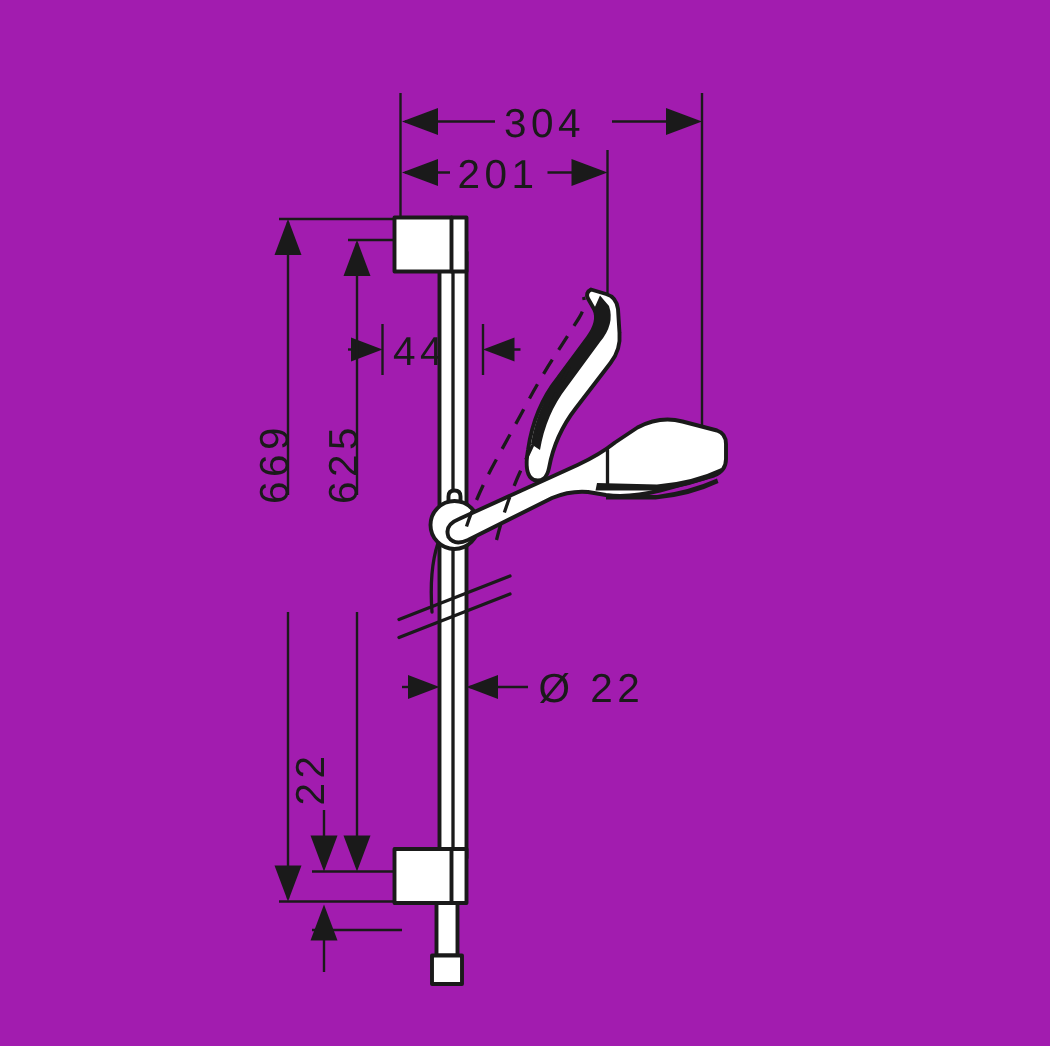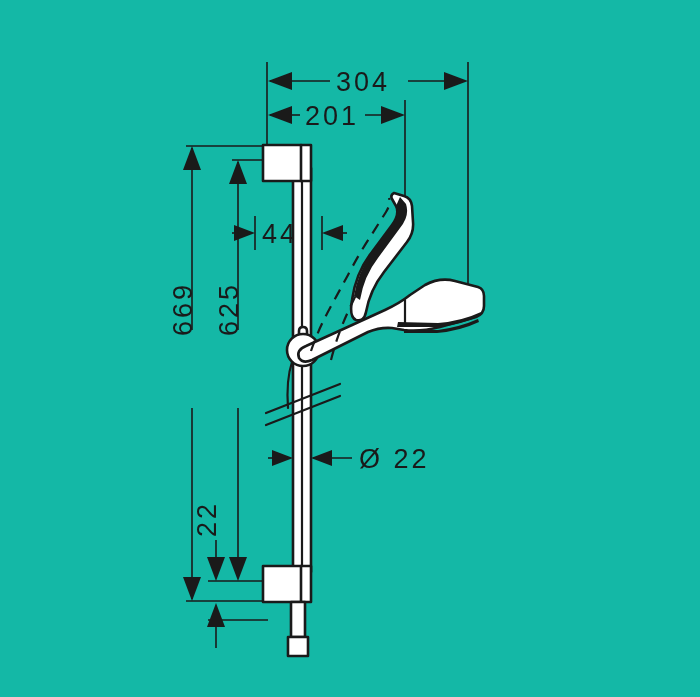--- a/index.html
+++ b/index.html
@@ -10,21 +10,21 @@
   body {
     width: 700px;
     height: 697px;
     font-family: "Liberation Sans", sans-serif;
     overflow: hidden;
   }
   #drawing-root {
     position: relative;
     width: 700px;
     height: 697px;
-    background: #14b8a6;
+    background: #a21caf;
   }
   svg#technical-drawing {
     display: block;
     width: 700px;
     height: 697px;
   }
   .dim-text {
     font-family: "Liberation Sans", sans-serif;
     font-size: 27px;
     fill: #1a1a1a;

